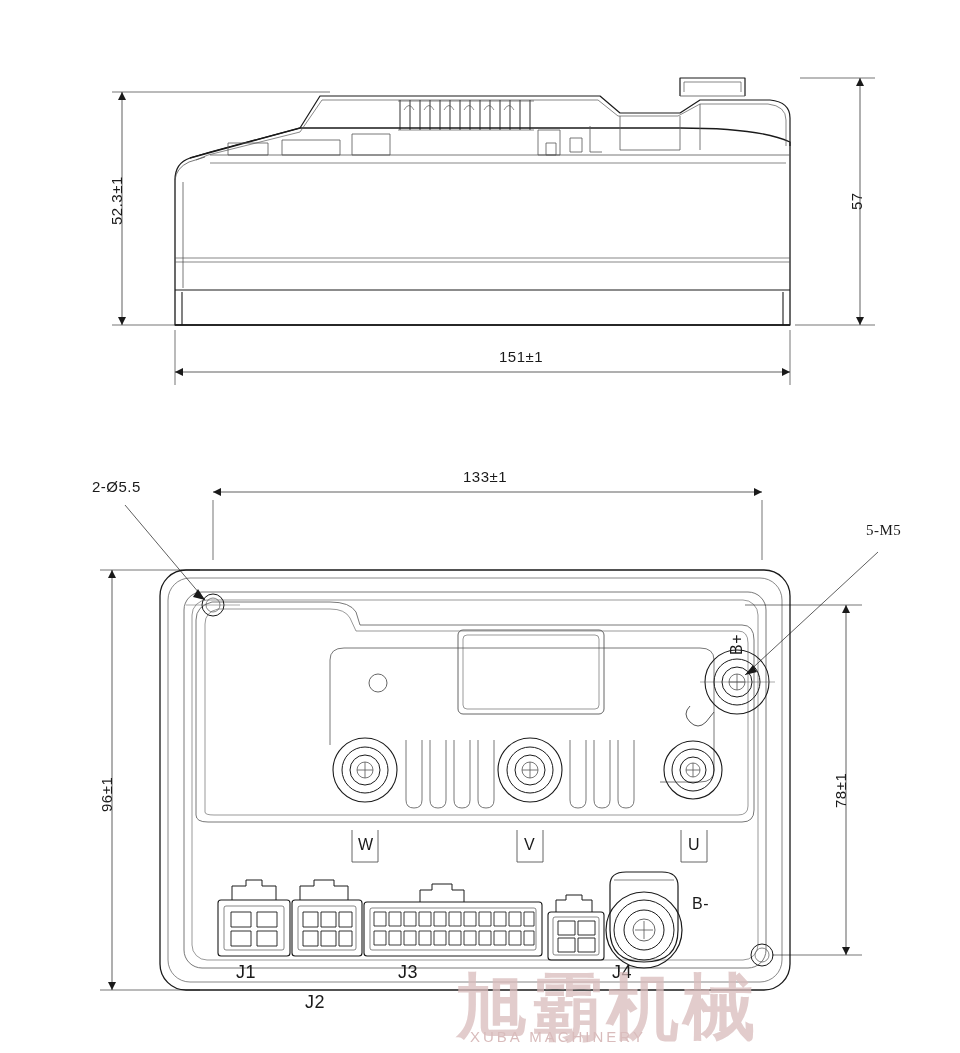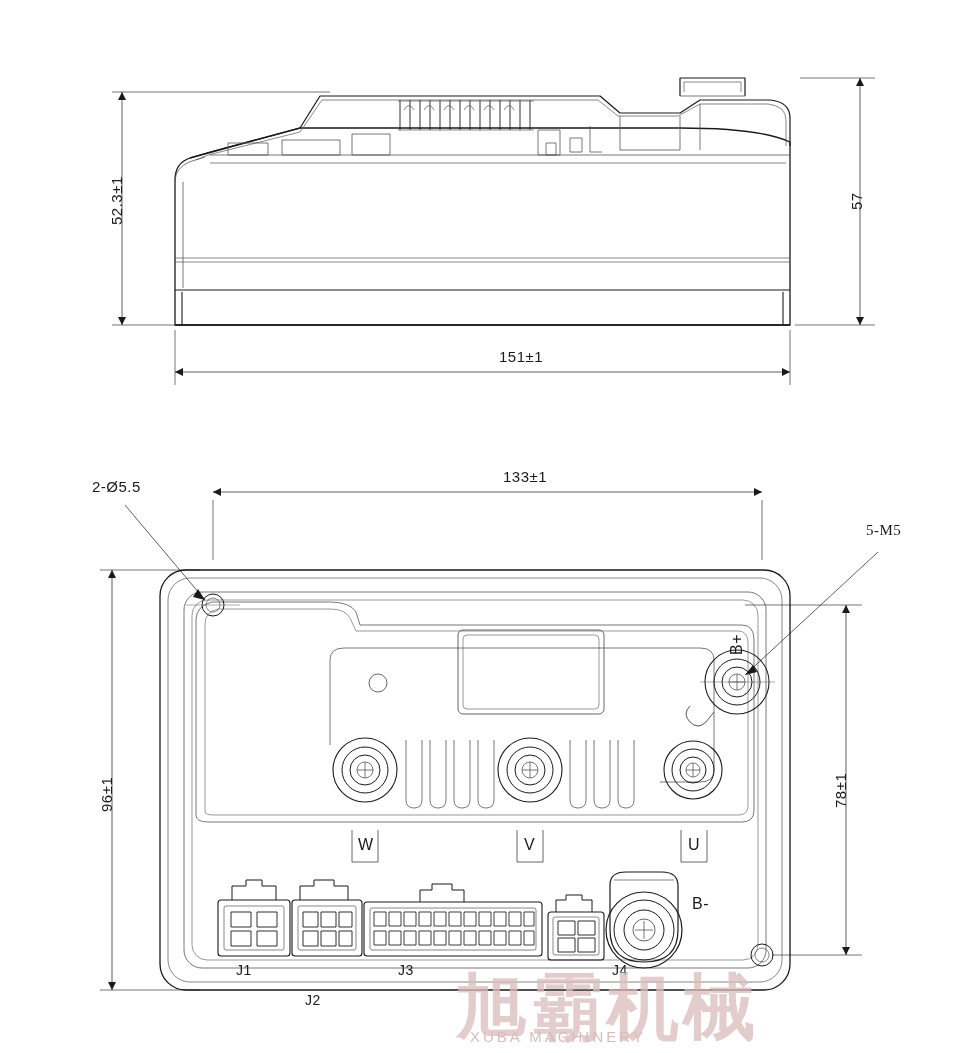--- a/index.html
+++ b/index.html
@@ -26,21 +26,21 @@
     font-family: "Liberation Sans", sans-serif;
     font-size: 15px;
     color: #1a1a1a;
     white-space: nowrap;
     letter-spacing: 0.5px;
   }
   .lbl.rot {
     transform: rotate(-90deg);
     transform-origin: left top;
   }
-  .lbl.small { font-size: 14px; }
+  .lbl.small { font-size: 18px; }
   .lbl.term { font-size: 16px; }
   .wm {
     position: absolute;
     left: 455px;
     top: 960px;
     font-size: 72px;
     font-weight: bold;
     color: #d9bcbc;
     opacity: 0.75;
     letter-spacing: 4px;
@@ -334,21 +334,21 @@
       <path d="M700,682 L775,682" stroke="#555" stroke-width="0.5"></path>
     </g>
   </svg>
 
   <div class="lbl rot" style="left:108px; top:225px;">52.3±1</div>
 
   <div class="lbl rot" style="left:848px; top:210px;">57</div>
 
   <div class="lbl" style="left:455px; top:348px;margin-left:44px;">151±1</div>
 
-  <div class="lbl" style="left:463px; top:468px;margin-left:40px;">133±1</div>
+  <div class="lbl" style="left:463px; top:468px;">133±1</div>
 
   <div class="lbl rot" style="left:98px; top:812px;">96±1</div>
 
   <div class="lbl rot" style="left:832px; top:808px;">78±1</div>
 
   <div class="lbl" style="left:92px; top:478px;">2-Ø5.5</div>
 
   <div class="lbl" style="left:866px; top:522px;font-family:Liberation Serif, serif;">5-M5</div>
 
   <div class="lbl term rot" style="left:728px; top:655px;">B+</div>

